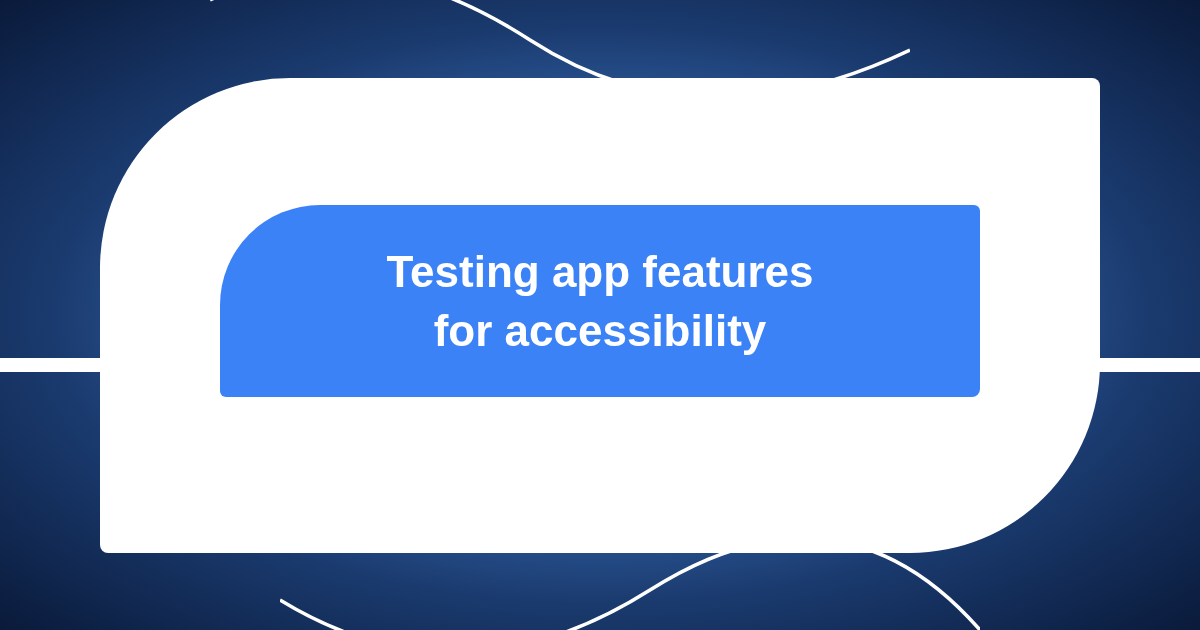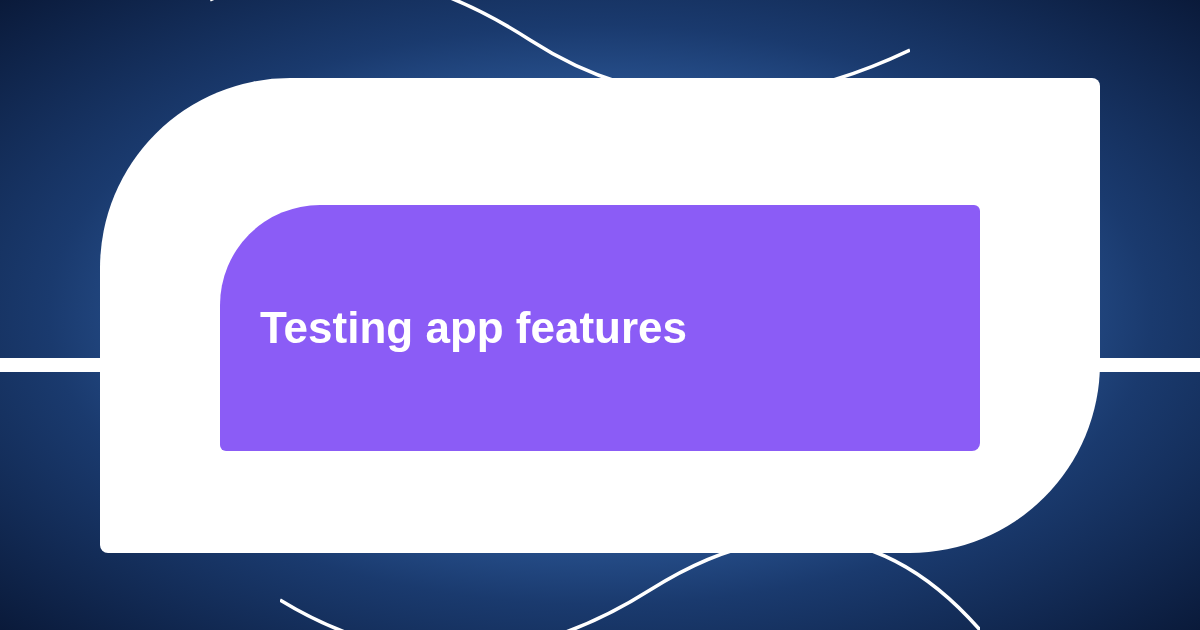--- a/index.html
+++ b/index.html
@@ -36,29 +36,29 @@
       border-bottom-right-radius: 190px;
       border-top-right-radius: 8px;
       border-bottom-left-radius: 8px;
     }
     
     .inner-shape {
       position: absolute;
       left: 220px;
       top: 205px;
       width: 760px;
-      height: 246px;
-      background: #8b5cf6;
+      height: 192px;
+      background: #3b82f6;
       border-top-left-radius: 100px;
       border-bottom-right-radius: 8px;
       border-top-right-radius: 6px;
       border-bottom-left-radius: 6px;
       display: flex;
       align-items: center;
-      justify-content: flex-start;
+      justify-content: center;
     }
     
     .title-text {
       color: #ffffff;
       font-size: 44px;
       font-weight: 600;
       text-align: center;
       line-height: 1.35;
       padding: 0 40px;
     }
@@ -88,18 +88,19 @@
 
 <svg class="curve-top" viewBox="0 0 700 260">
   <path d="M 0 90 Q 150 20, 320 130 T 700 140" stroke="#ffffff" stroke-width="3.5" fill="none"></path>
 </svg>
 
 <div class="outer-shape"></div>
 
 <div class="inner-shape">
   <div class="title-text">
     <span>Testing app features</span><br>
+    <span>for accessibility</span>
   </div>
 </div>
 
 <svg class="curve-bottom" viewBox="0 0 700 260">
   <path d="M 0 140 Q 180 250, 370 130 T 700 170" stroke="#ffffff" stroke-width="3.5" fill="none"></path>
 </svg>
 
 </body></html>

